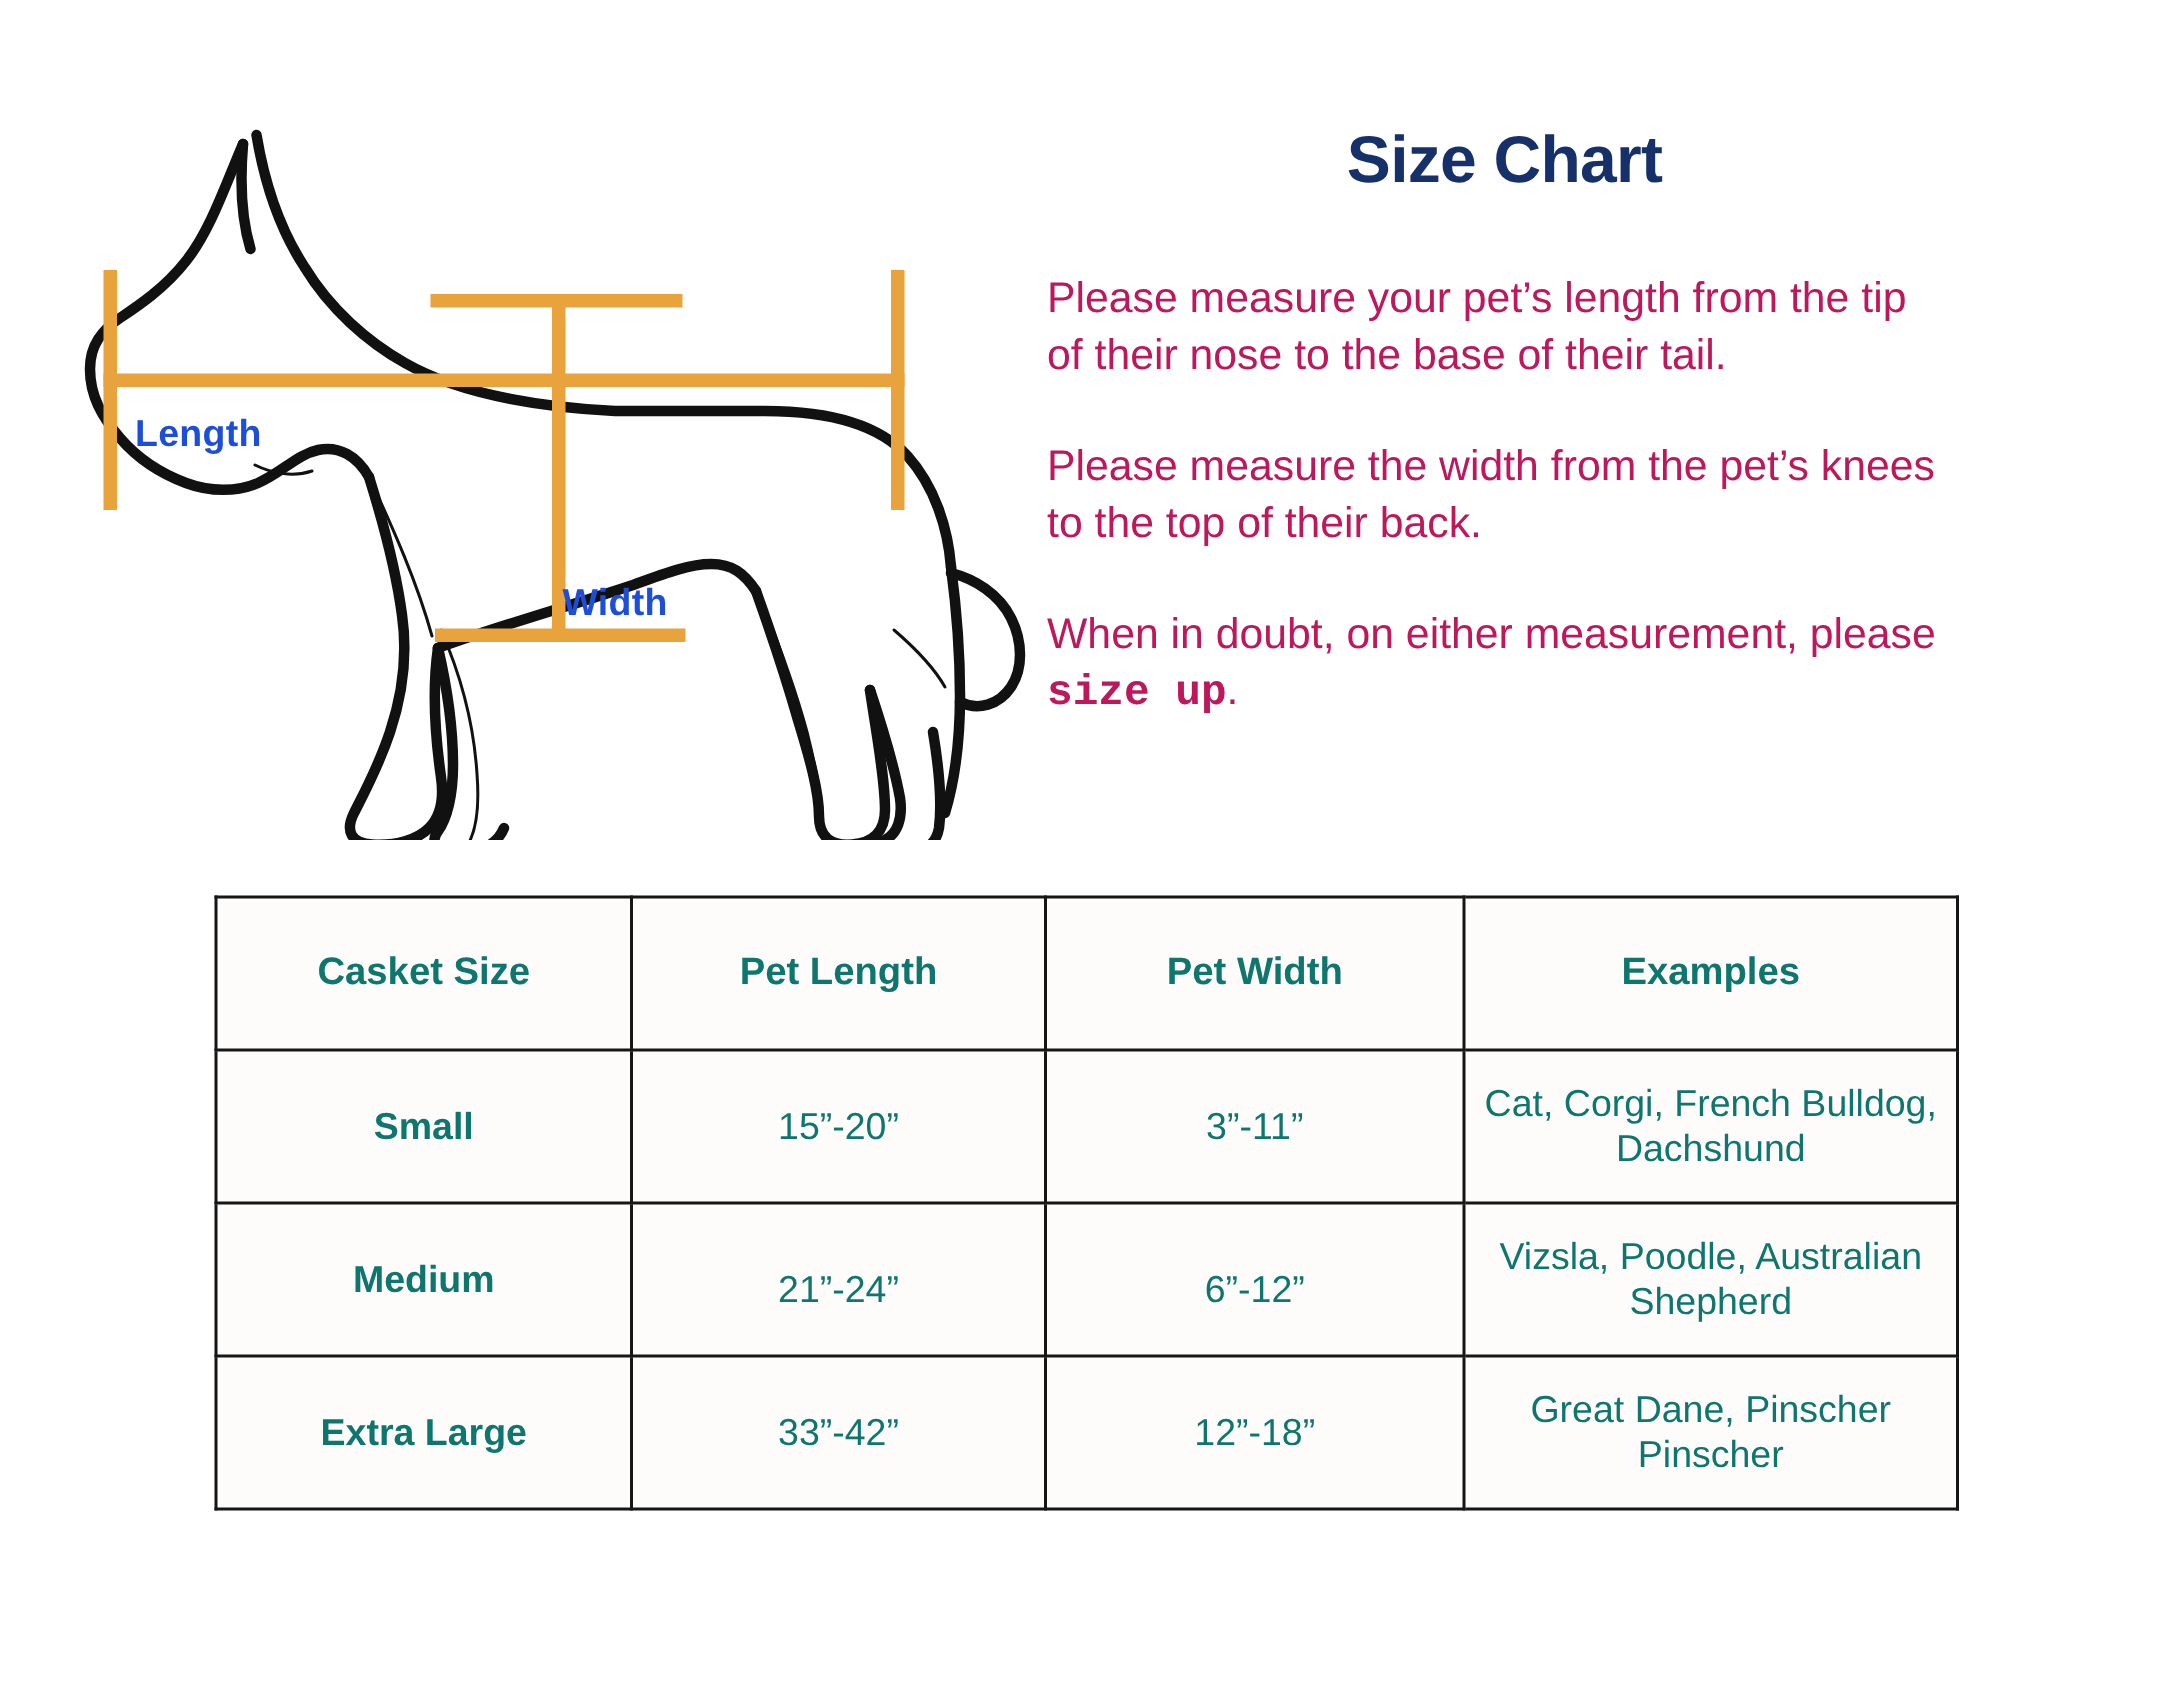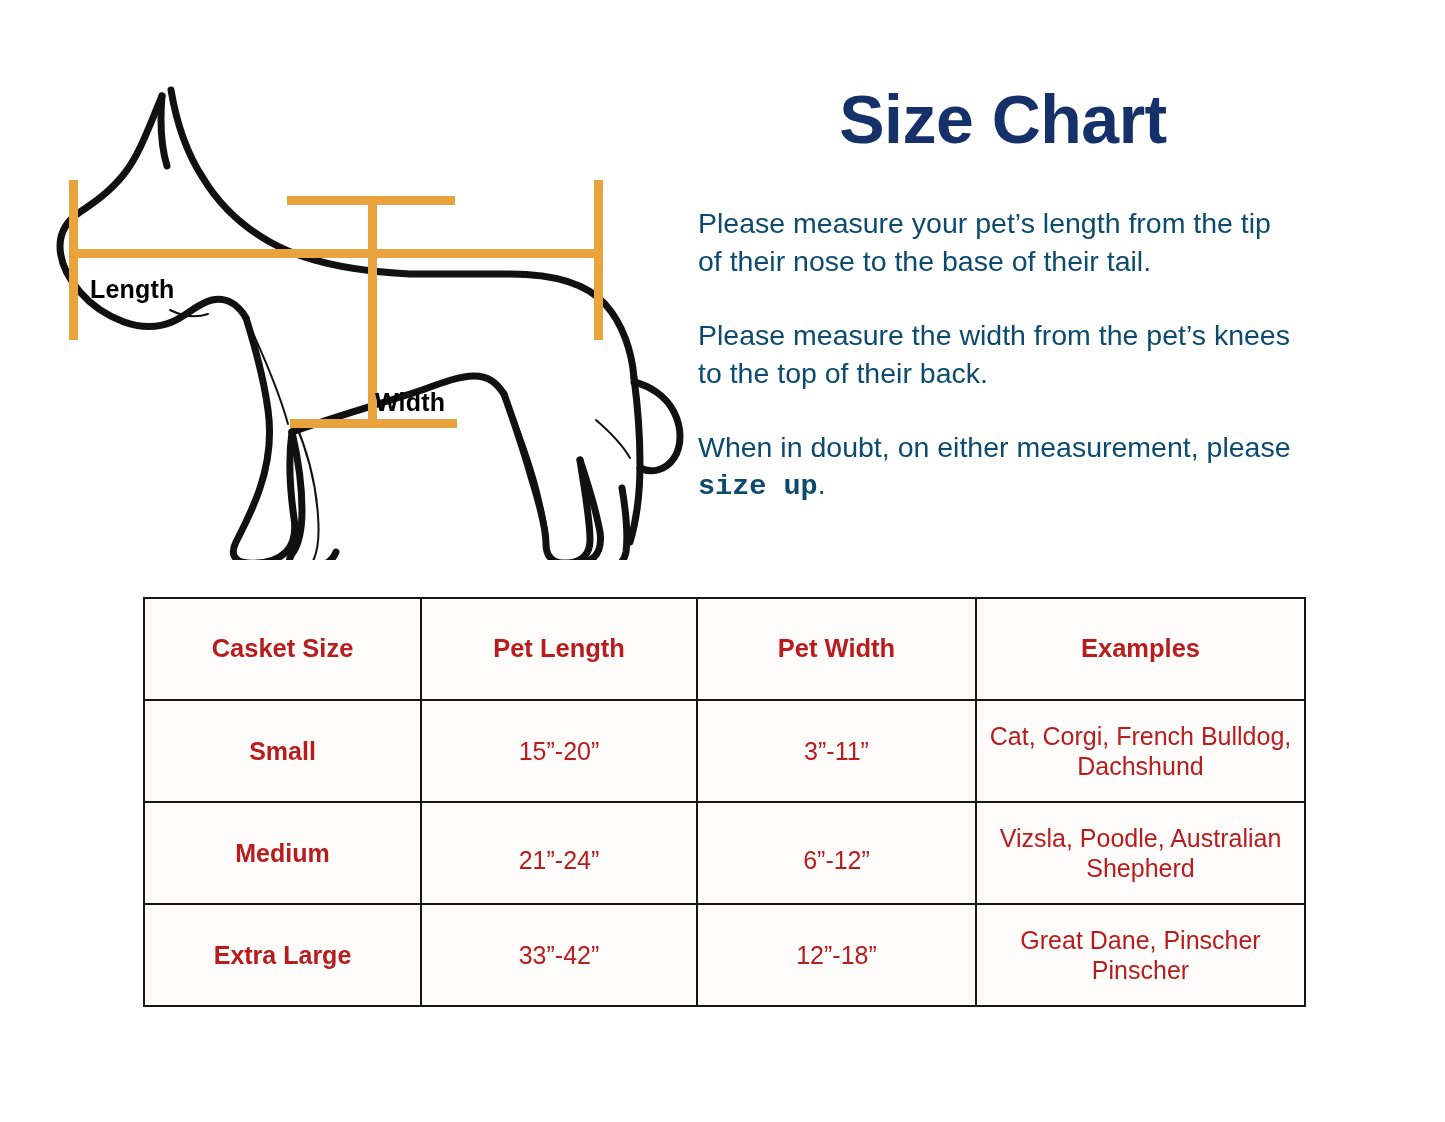--- a/index.html
+++ b/index.html
@@ -26,68 +26,68 @@
     width: 660px;
     height: 500px;
   }
   #diagram svg {
     display: block;
     width: 660px;
     height: 500px;
   }
   .meas-label {
     position: absolute;
-    color: #000000;
+    color: #1d4ed8;
     font-weight: bold;
     font-size: 25px;
     letter-spacing: .2px;
     white-space: nowrap;
   }
   #label-length { left: 50px; top: 215px; }
   #label-width  { left: 335px; top: 328px; }
 
   
   #right-col {
     position: absolute;
     left: 698px;
     top: 85px;
     width: 610px;
   }
   #title {
     color: #16306a;
-    font-size: 68px;
+    font-size: 44px;
     font-weight: bold;
     text-align: center;
     line-height: 1.0;
     margin: 0 0 52px 0;
     letter-spacing: -0.5px;
   }
   .para {
-    color: #0c4a6e;
+    color: #be185d;
     font-size: 28.5px;
     line-height: 1.33;
     margin: 0 0 36px 0;
     max-width: 600px;
   }
   .para:last-child { margin-bottom: 0; }
   .para b { font-weight: bold; font-family: Liberation Mono, monospace; }
 
   
   #size-table {
     position: absolute;
     left: 143px;
     top: 597px;
     width: 1161px;
     border-collapse: collapse;
     table-layout: fixed;
     background: #fdfcfb;
   }
   #size-table td, #size-table th {
     border: 2px solid #161616;
-    color: #b91c1c;
+    color: #0f766e;
     text-align: center;
     vertical-align: middle;
     font-size: 25px;
     line-height: 1.22;
     padding: 6px 8px;
   }
   #size-table thead th {
     height: 88px;
     font-weight: bold;
     font-size: 25.5px;

